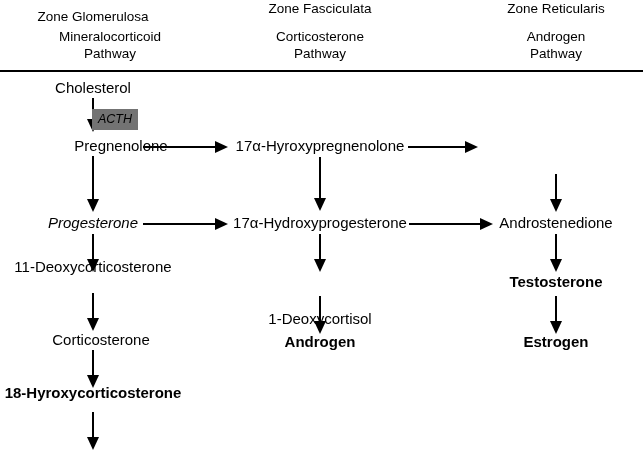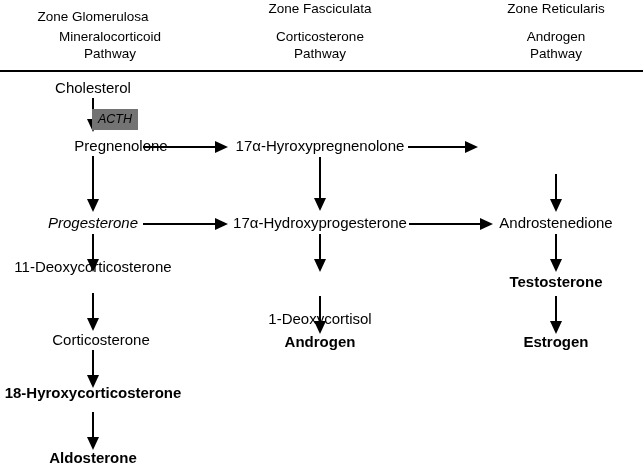--- a/index.html
+++ b/index.html
@@ -196,21 +196,20 @@
     <div class="shaft" style="width:73px;"></div>
       <div class="head"></div>
   </div>
 
   <div class="node" style="left:93px;  top:80px;">Cholesterol</div>
   <div class="node" style="left:93px;  top:138px;margin-left:28px;">Pregnenolone</div>
   <div class="node" style="left:93px;  top:215px;font-style:italic;">Progesterone</div>
   <div class="node" style="left:93px;  top:259px;">11-Deoxycorticosterone</div>
   <div class="node" style="left:101px;  top:332px;">Corticosterone</div>
   <div class="node" style="left:93px;  top:385px;font-weight:bold;">18-Hyroxycorticosterone</div>
-  <div class="node bold" style="left:93px;  top:450px;">Aldosterone</div>
 
   <div class="node" style="left:320px; top:138px;">17α-Hyroxypregnenolone</div>
   <div class="node" style="left:320px; top:215px;">17α-Hydroxyprogesterone</div>
   <div class="node" style="left:320px; top:275px;margin-top:36px;">1-Deoxycortisol</div>
   <div class="node bold" style="left:320px; top:334px;">Androgen</div>
 
   <div class="node bold" style="left:556px; top:274px;">Testosterone</div>
   <div class="node" style="left:556px; top:215px;">Androstenedione</div>
   <div class="node bold" style="left:556px; top:334px;">Estrogen</div>
 

